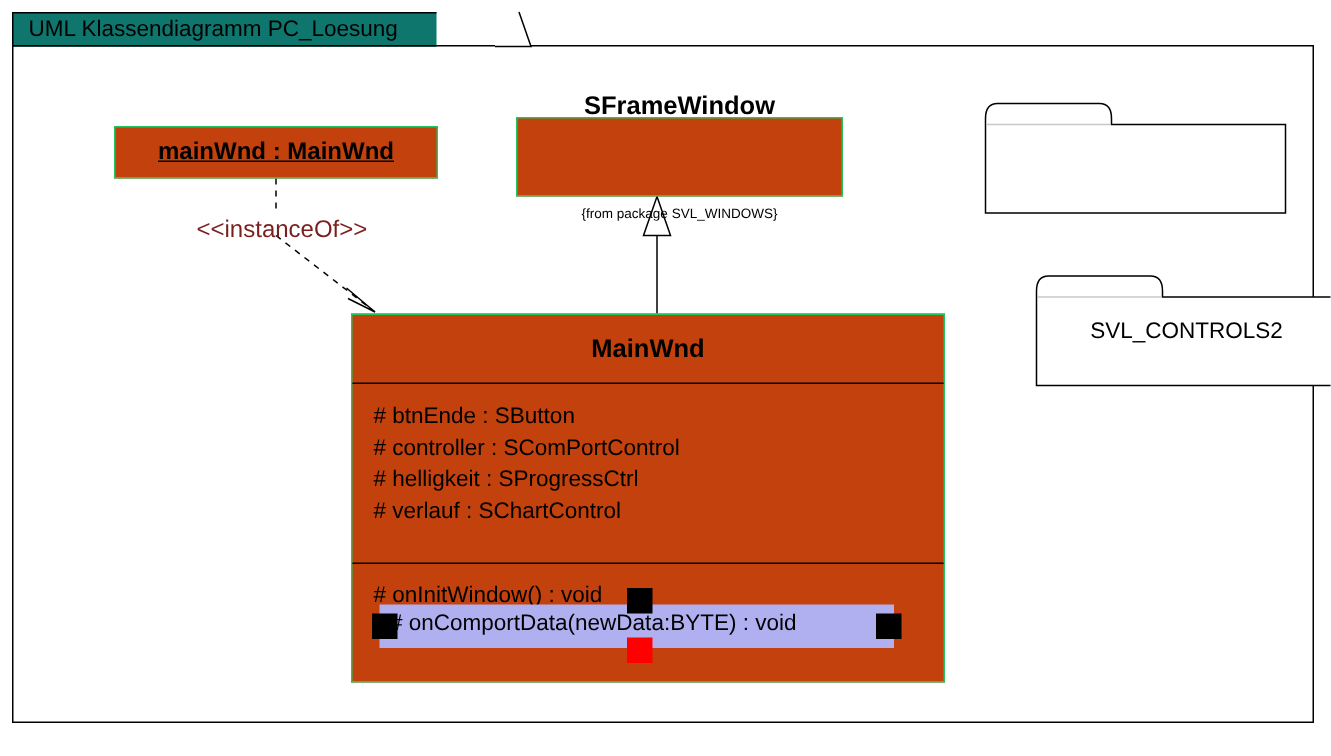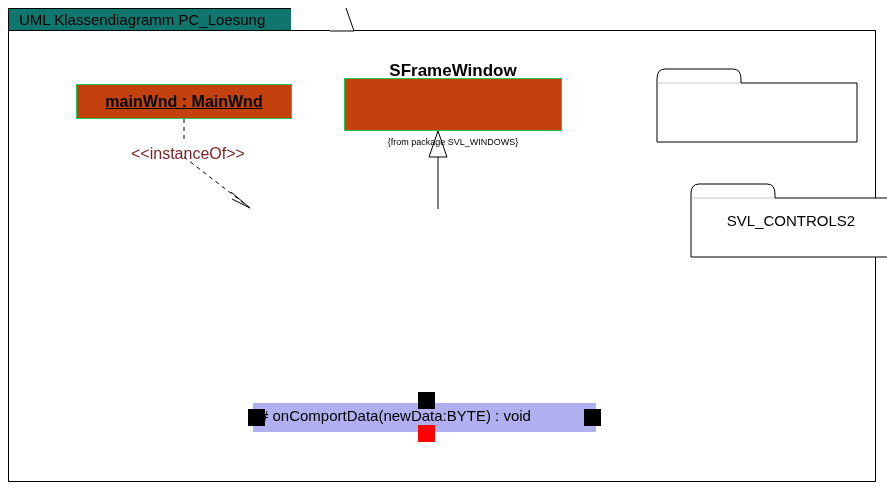--- a/index.html
+++ b/index.html
@@ -254,20 +254,32 @@
 
   <div class="ubox" id="object-box">
     <span class="obj-name">mainWnd : MainWnd</span>
   </div>
 
   <div class="ubox" id="sframe-box">
     <div class="cls-name">SFrameWindow</div>
     <div class="cls-pkg">{from package SVL_WINDOWS}</div>
   </div>
 
+  <div class="ubox" id="mainwnd-box">
+    <div class="cmp-title">MainWnd</div>
+    <div class="cmp-attrs">
+      <div class="member"># btnEnde : SButton</div>
+      <div class="member"># controller : SComPortControl</div>
+      <div class="member"># helligkeit : SProgressCtrl</div>
+      <div class="member"># verlauf : SChartControl</div>
+    </div>
+    <div class="cmp-ops">
+      <div class="member"># onInitWindow() : void</div>
+    </div>
+  </div>
 
   <div class="pkg" id="pkg-windows">
     <svg viewBox="0 0 202 78" width="202" height="78">
       <path d="M1,14 Q1,4 9,4 L77,4 Q85,4 85,14 L85,18 L201,18 L201,77 L1,77 Z" fill="#ffffff" stroke="#000000" stroke-width="1"></path>
       <line x1="2" y1="18" x2="84" y2="18" stroke="#c8c8c8" stroke-width="1"></line>
     </svg>
   </div>
 
   <div class="pkg" id="pkg-controls2">
     <svg viewBox="0 0 202 78" width="202" height="78">

